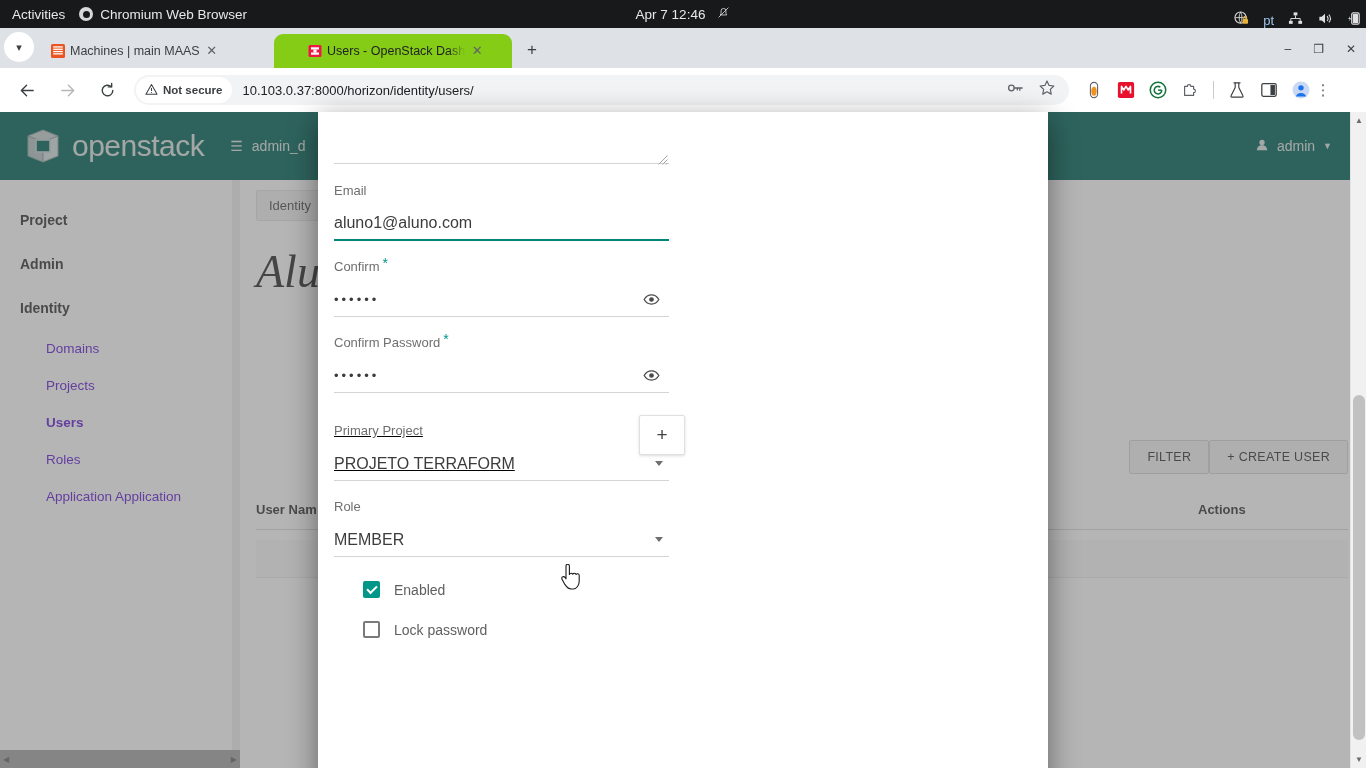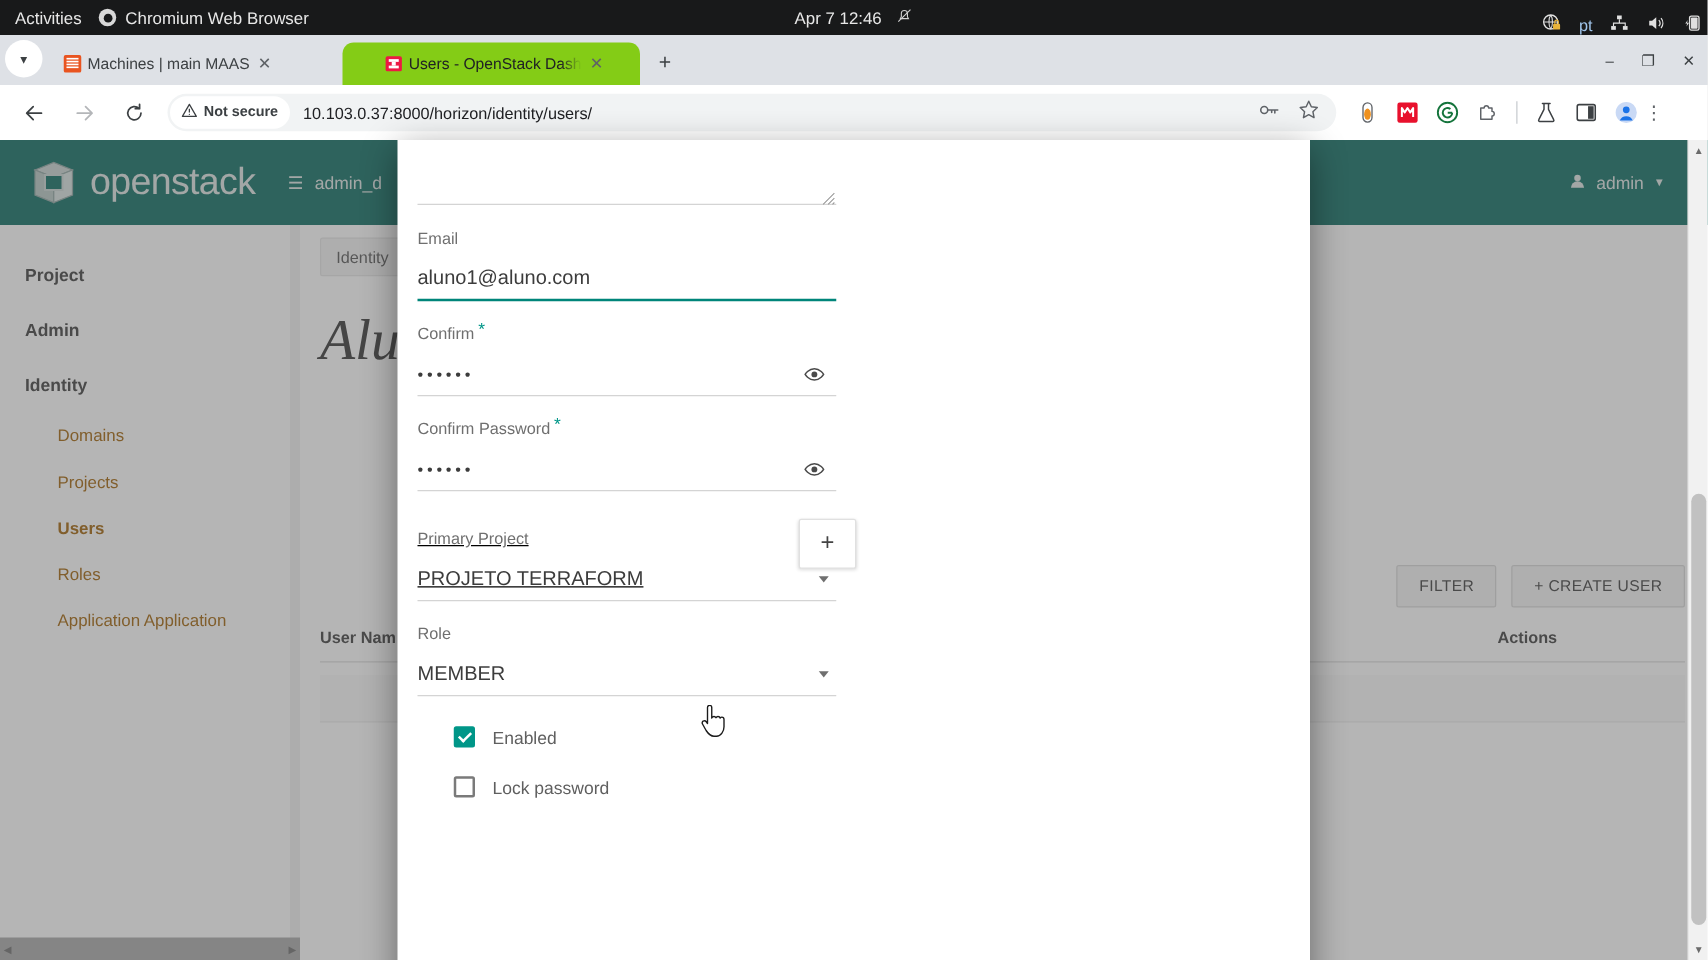--- a/index.html
+++ b/index.html
@@ -133,39 +133,39 @@
   #os-body { display:flex; height:588px; }
   #os-sidebar {
     width:240px; background:#ffffff; flex:0 0 240px;
     padding-top:18px; position:relative;
   }
   .nav-group {
     font-size:14px; font-weight:bold; color:#3c3c3c;
     padding:14px 0 14px 20px;
   }
   .nav-item {
-    font-size:13.5px; color:#a16207; padding:11px 0 11px 46px;
+    font-size:13.5px; color:#6d28d9; padding:11px 0 11px 46px;
   }
   .nav-item.selected { font-weight:bold; }
   #sidebar-scroll {
     position:absolute; left:232px; top:0; width:8px; height:588px;
     background:#f1f1f1;
   }
 
   #os-main { flex:1; background:#ffffff; padding:0 18px 0 16px; position:relative; }
   .crumbs {
     margin-top:10px; display:inline-block;
     background:#f3f3f3; border:1px solid #e4e4e4;
     font-size:13px; color:#555; padding:7px 12px; border-radius:2px;
   }
   .pagetitle {
     font-size:46px; font-weight:300; color:#333;
     margin-top:24px; font-family:"Liberation Serif", serif; font-style:italic;
   }
-  .tbl-actions { position:absolute; right:18px; top:272px; display:flex; gap:12px; }
+  .tbl-actions { position:absolute; right:18px; top:260px; display:flex; gap:0; }
   .tbtn {
     background:#f4f4f4; border:1px solid #d8d8d8;
     font-size:12.5px; color:#3c3c3c; padding:9px 17px; border-radius:2px;
     letter-spacing:0.3px;
   }
   .tbl-head {
     position:absolute; left:16px; right:18px; top:322px;
     border-bottom:1px solid #dcdcdc; padding-bottom:12px;
     display:flex; font-size:13px; font-weight:bold; color:#3c3c3c;
   }

